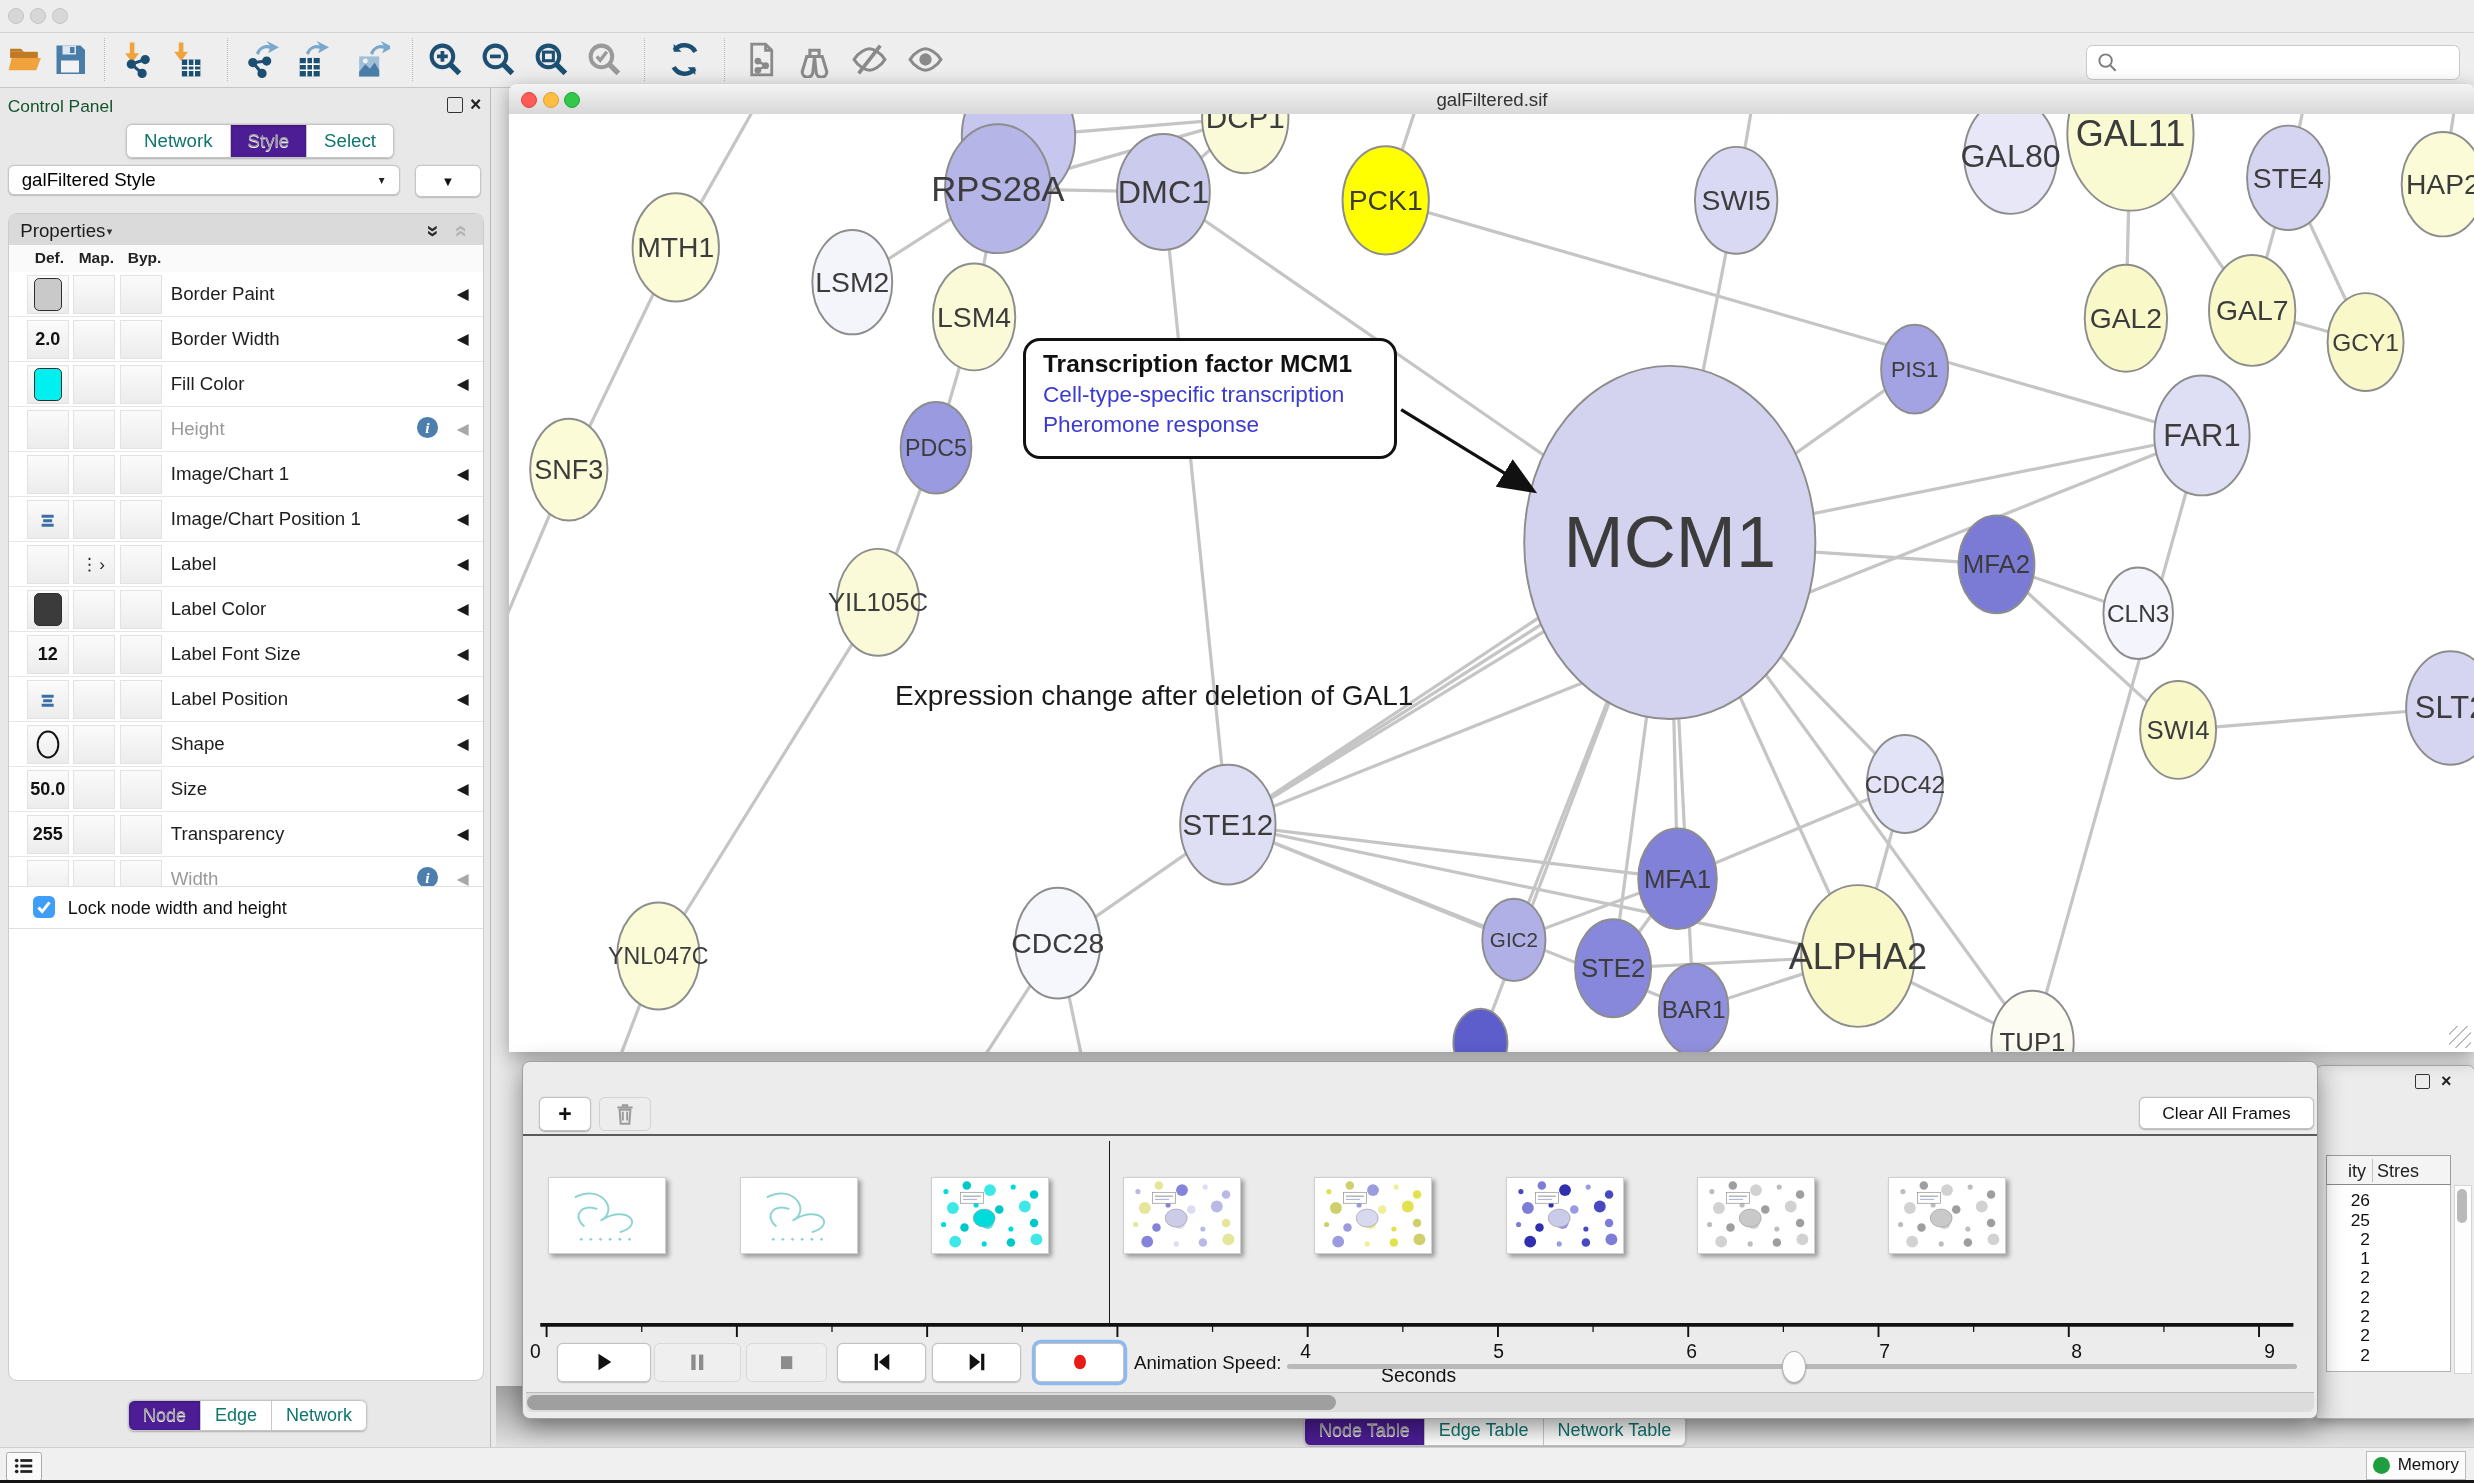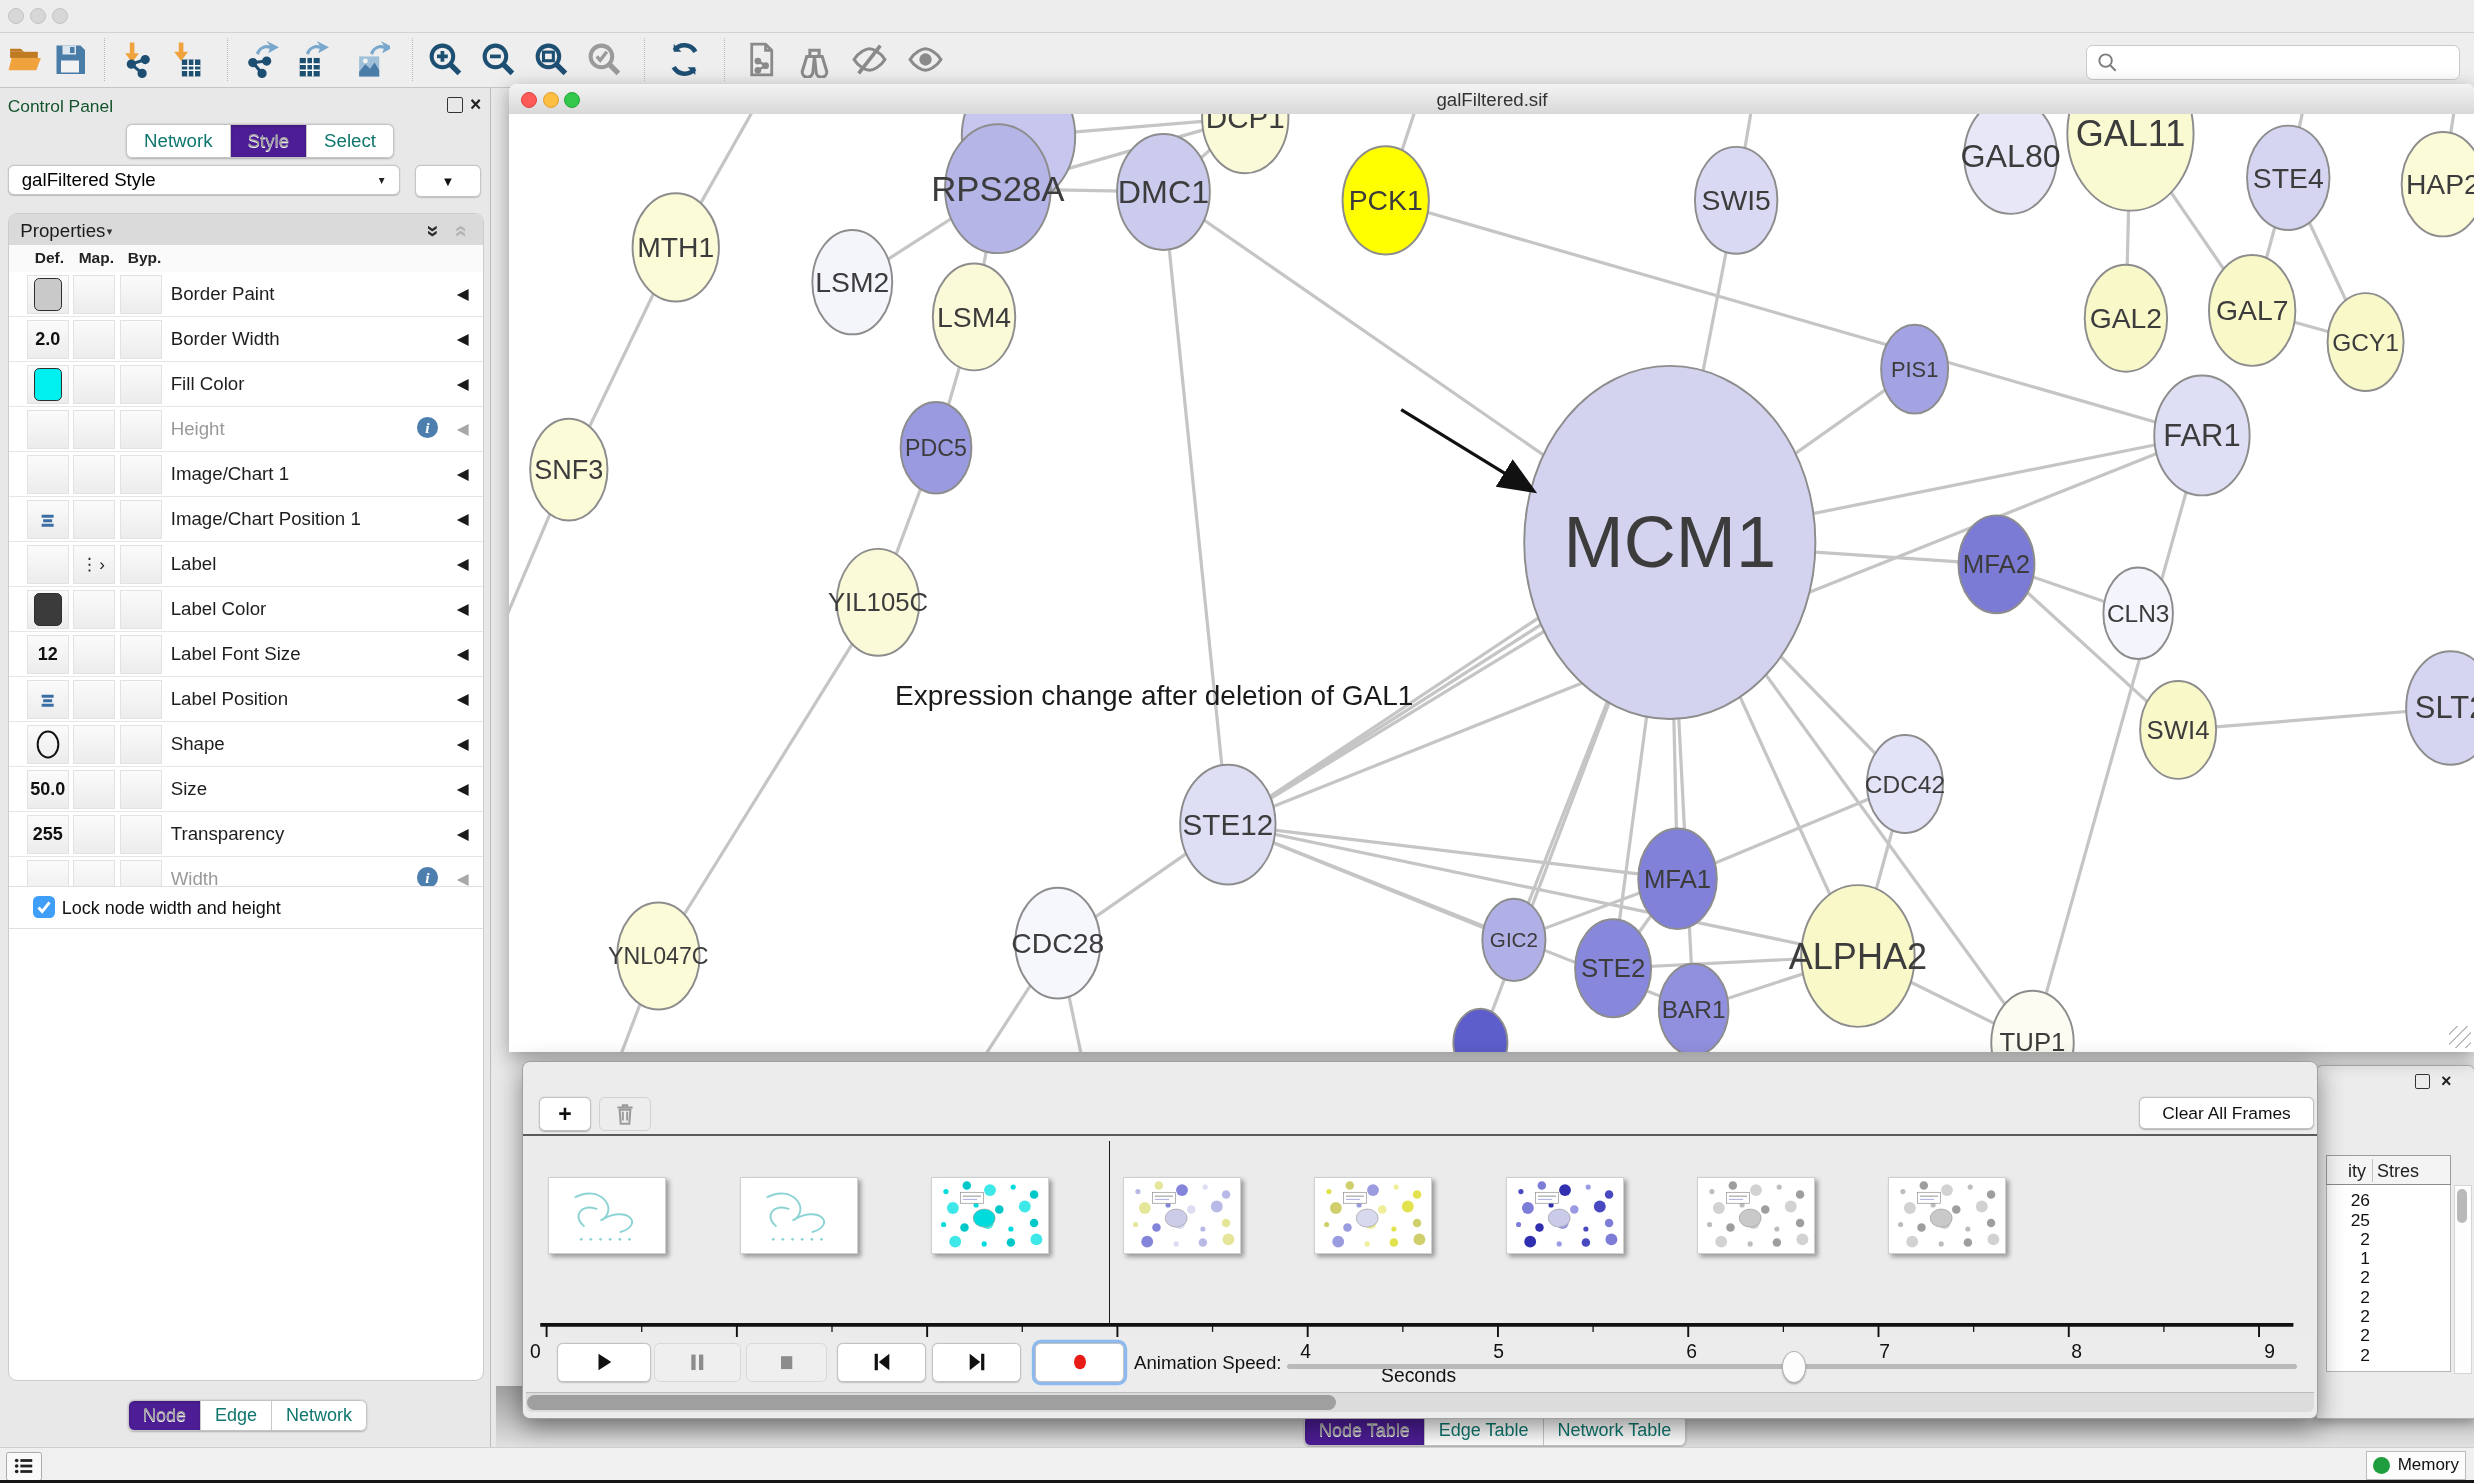--- a/index.html
+++ b/index.html
@@ -45,21 +45,21 @@
   .swatch{width:26px;height:31px;border:1.9px solid #2e2e2e;border-radius:5.2px;}
   .defnum{font-size:18px;font-weight:700;color:#111;}
   .plabel{position:absolute;left:162px;top:11px;font-size:18.7px;color:#1e1e1e;}
   .plabel.gray{color:#9a9a9a;}
   .rowarrow{position:absolute;right:14px;top:13px;font-size:15.5px;color:#1a1a1a;}
   .rowarrow.gray{color:#a8a8a8;}
   .infoi{position:absolute;right:45px;top:10.3px;width:20.6px;height:20.6px;border-radius:50%;background:#4d7fae;color:#fff;font-family:"Liberation Serif",serif;font-weight:700;font-style:italic;font-size:15.5px;display:flex;align-items:center;justify-content:center;}
   .mapicon{font-size:17px;color:#222;letter-spacing:1.3px;}
   #lock-row{position:absolute;left:0;top:672px;width:100%;height:41px;background:#fff;border-top:1.3px solid #e0e0e0;border-bottom:1.3px solid #e0e0e0;}
   #lock-box{position:absolute;left:24.5px;top:9px;width:22px;height:22px;border-radius:5.2px;background:#3f9ef8;}
-  #lock-label{position:absolute;left:53px;top:11px;font-size:18px;color:#111;}
+  #lock-label{position:absolute;left:59px;top:11px;font-size:18px;color:#111;}
   #cp-bottom-tabs{left:128px;top:1312px;}
   .seg.small>div{padding:3.9px 14px;font-size:18px;}
   
   #net-window{left:509px;top:84px;width:1966px;height:968px;border-radius:7.7px 7.7px 0 0;box-shadow:0 5.2px 19.3px rgba(0,0,0,.35);}
   #net-titlebar{position:absolute;left:0;top:0;width:100%;height:30px;background:linear-gradient(#f4f4f4,#d8d8d8);border-bottom:0.6px solid #a8a8a8;border-radius:7.7px 7.7px 0 0;}
   #net-title{position:absolute;width:100%;text-align:center;top:5.2px;font-size:18.7px;color:#333;}
   #net-canvas{position:absolute;left:0;top:30px;width:1966px;height:938px;background:#fff;}
   #annotation-box{position:absolute;left:514px;top:224px;width:374px;height:121px;background:#fff;border:3.9px solid #111;border-radius:17px;box-sizing:border-box;padding:9px 0 0 17px;}
   #annotation-title{font-size:24.5px;font-weight:700;color:#111;}
   .ann-line{font-size:22.6px;color:#3b3bd1;margin-top:3.9px;}
@@ -610,20 +610,25 @@
         <ellipse cx="1813" cy="1187" rx="61" ry="78" fill="#8181d9" stroke="#8d8d8d" stroke-width="3"></ellipse>
         <text x="1813" y="1187" text-anchor="middle" dominant-baseline="central" font-size="40" fill="#3c3c3c">MFA1</text>
         <ellipse cx="1838" cy="1390" rx="54" ry="71" fill="#9090de" stroke="#8d8d8d" stroke-width="3"></ellipse>
         <text x="1838" y="1390" text-anchor="middle" dominant-baseline="central" font-size="38" fill="#3c3c3c">BAR1</text>
         <ellipse cx="2093" cy="1307" rx="88" ry="110" fill="#f8f8c8" stroke="#8d8d8d" stroke-width="3"></ellipse>
         <text x="2093" y="1307" text-anchor="middle" dominant-baseline="central" font-size="56" fill="#3c3c3c">ALPHA2</text>
         <ellipse cx="2364" cy="1441" rx="64" ry="80" fill="#fcfcf2" stroke="#8d8d8d" stroke-width="3"></ellipse>
         <text x="2364" y="1441" text-anchor="middle" dominant-baseline="central" font-size="40" fill="#3c3c3c">TUP1</text>
         <ellipse cx="1507" cy="1441" rx="42" ry="52" fill="#5d5dcc" stroke="#8d8d8d" stroke-width="3"></ellipse>
       </svg>
+    <div id="annotation-box">
+      <div id="annotation-title">Transcription factor MCM1</div>
+      <div class="ann-line">Cell-type-specific transcription</div>
+      <div class="ann-line">Pheromone response</div>
+    </div>
     <svg class="abs" style="left:883px;top:271px;" width="168" height="129" viewBox="0 0 260 200">
       <defs>
           <marker id="ah" markerWidth="12" markerHeight="10" refX="9" refY="5" orient="auto">
             <path d="M0 0L12 5L0 10z" fill="#111"></path>
           </marker>
         </defs>
       <line x1="14" y1="38" x2="212" y2="160" stroke="#111" stroke-width="5" marker-end="url(#ah)"></line>
     </svg>
     <div id="free-text">Expression change after deletion of GAL1</div>
     <div id="grip"></div>

